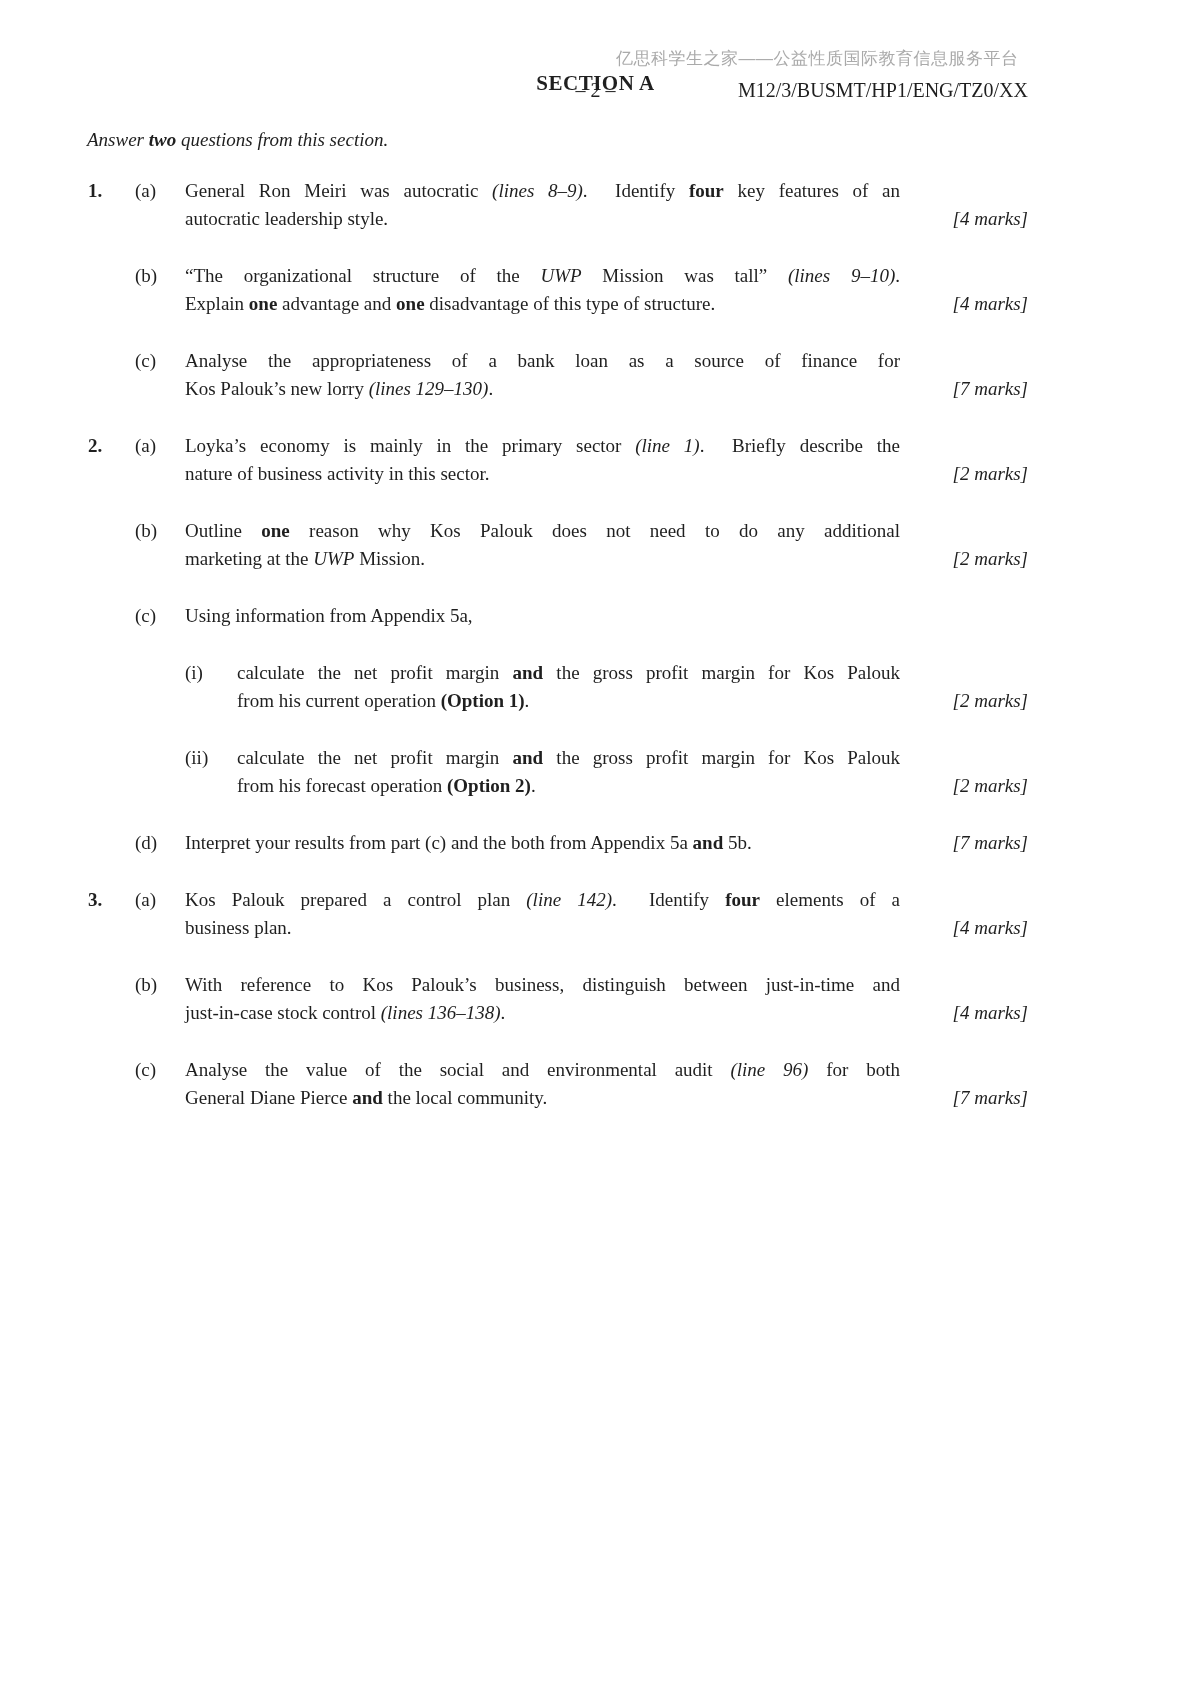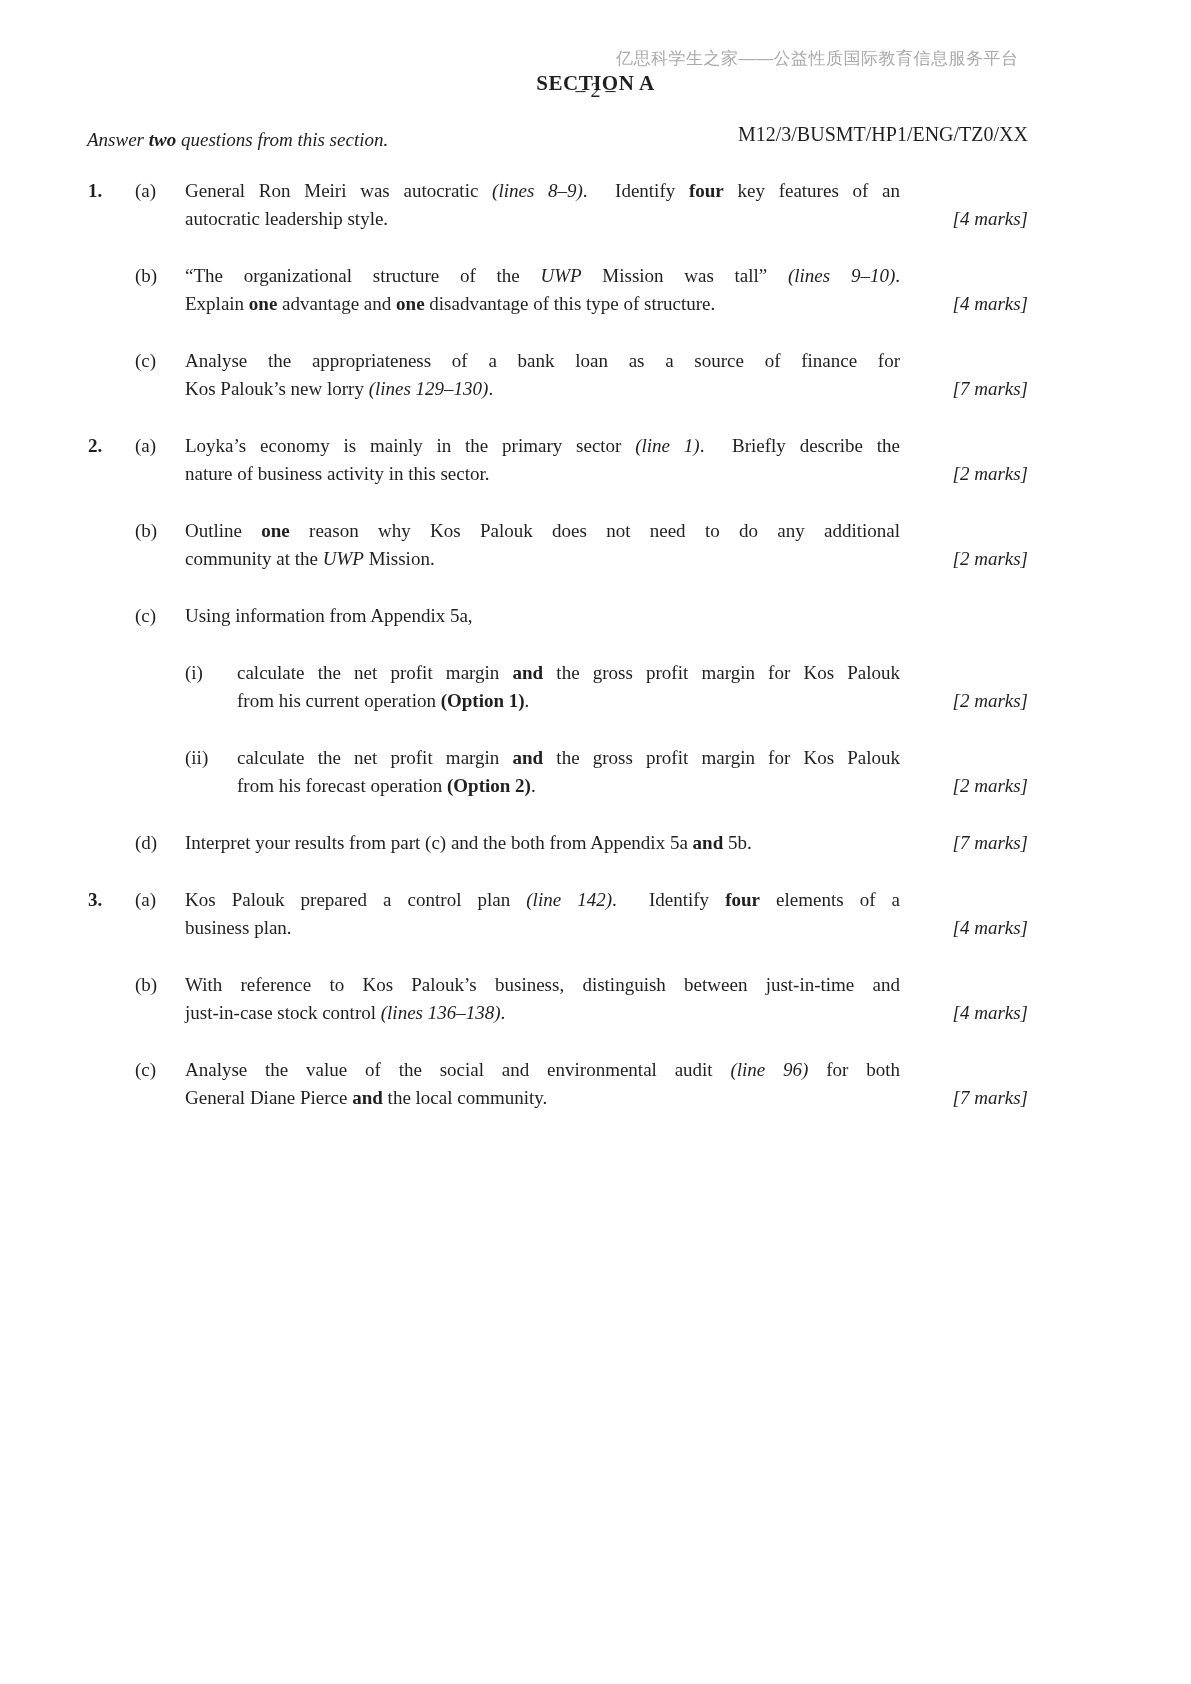--- a/index.html
+++ b/index.html
@@ -39,21 +39,20 @@
   }
   .page-num {
     position: absolute;
     left: 0; right: 0;
     text-align: center;
   }
   .paper-code {
     position: absolute;
     right: 163px;
     top: 0;
-    margin-top: 44px;
   }
   .section-title {
     margin: 58px -163px 0 -80px;
     text-align: center;
     font-size: 21px;
     font-weight: bold;
     line-height: 26px;
     letter-spacing: 0.5px;
   }
   .instruction {
@@ -167,21 +166,21 @@
             <div class="line j"><span>Loyka’s economy is mainly in the primary sector </span><span class="i">(line 1)</span><span>.&nbsp; Briefly describe the</span></div>
             <div class="line"><span>nature of business activity in this sector.</span></div>
           </div>
           <div class="marks">[2 marks]</div>
         </div>
         <div class="part">
           <div class="qnum"></div>
           <div class="plabel">(b)</div>
           <div class="ptext">
             <div class="line j"><span>Outline </span><span class="b">one</span><span> reason why Kos Palouk does not need to do any additional</span></div>
-            <div class="line"><span>community at the </span><span class="i">UWP</span><span> Mission.</span></div>
+            <div class="line"><span>marketing at the </span><span class="i">UWP</span><span> Mission.</span></div>
           </div>
           <div class="marks">[2 marks]</div>
         </div>
         <div class="part">
           <div class="qnum"></div>
           <div class="plabel">(c)</div>
           <div class="ptext">
             <div class="line"><span>Using information from Appendix 5a,</span></div>
           </div>
           <div class="marks"></div>

